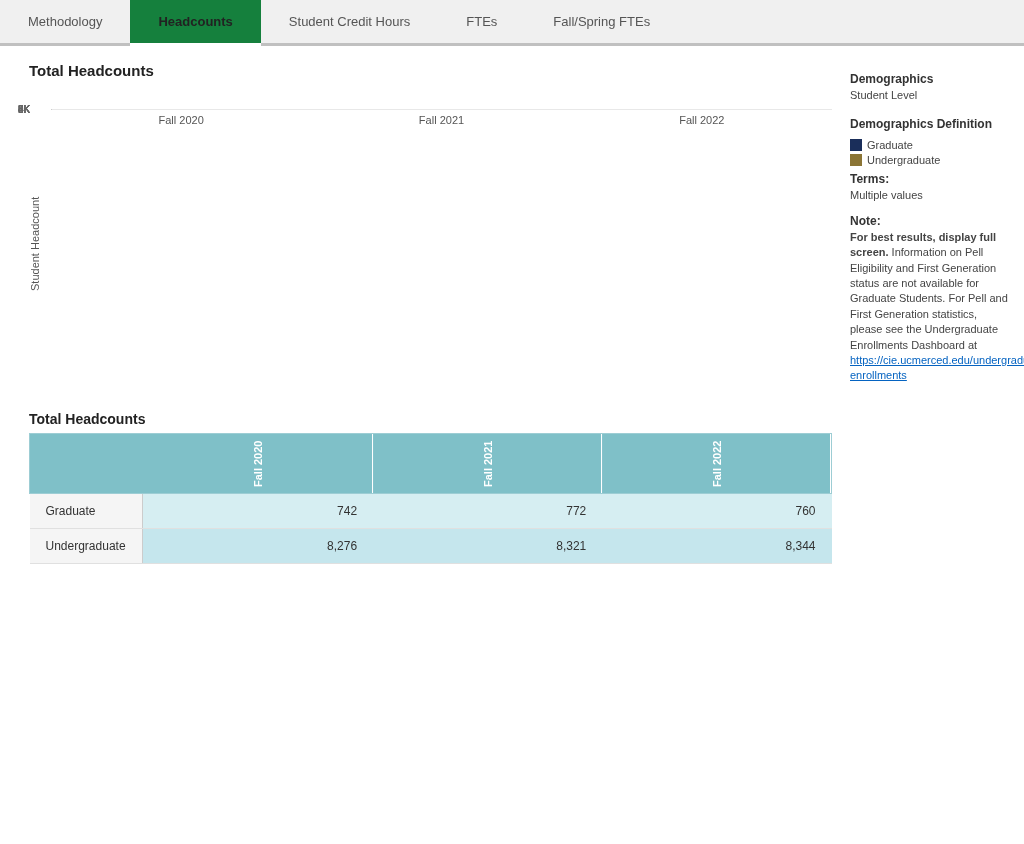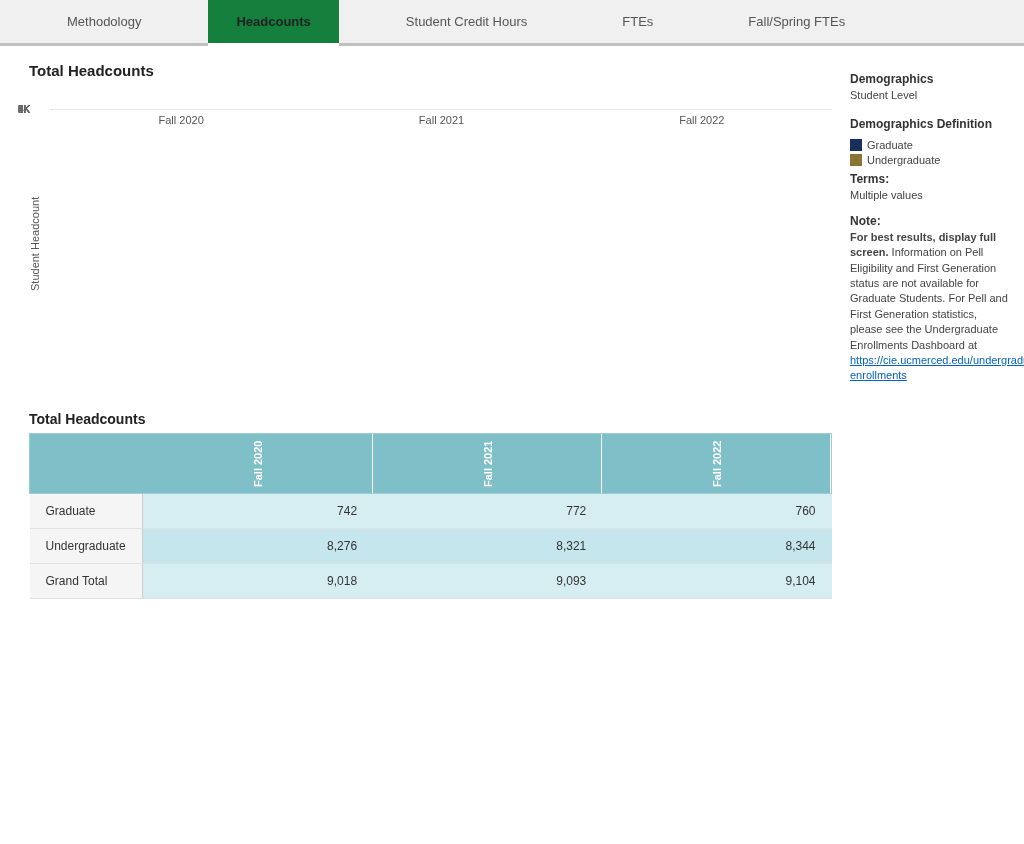--- a/index.html
+++ b/index.html
@@ -12,21 +12,20 @@
       background: #f0f0f0;
     }
     .tab {
       padding: 14px 28px;
       cursor: pointer;
       font-size: 13px;
       color: #555;
       border: none;
       background: transparent;
       position: relative;
-      margin-left: 39px;
     }
     .tab.active {
       background: #15803d;
       font-weight: bold;
       color: #222;
       border-bottom: 3px solid #fff;
       margin-bottom: -3px;
     }
 
     
@@ -278,26 +277,20 @@
               <td>742</td>
               <td>772</td>
               <td>760</td>
             </tr>
             <tr>
               <td class="row-label">Undergraduate</td>
               <td>8,276</td>
               <td>8,321</td>
               <td>8,344</td>
             </tr>
-            <tr class="grand-total">
-              <td class="row-label">Grand Total</td>
-              <td>9,018</td>
-              <td>9,093</td>
-              <td>9,104</td>
-            </tr>
           </tbody>
         </table>
     </div>
 
   </div>
 
   <div class="right-panel">
     <div class="info-section">
       <span class="info-title">Demographics</span>
       <p>Student Level</p>

